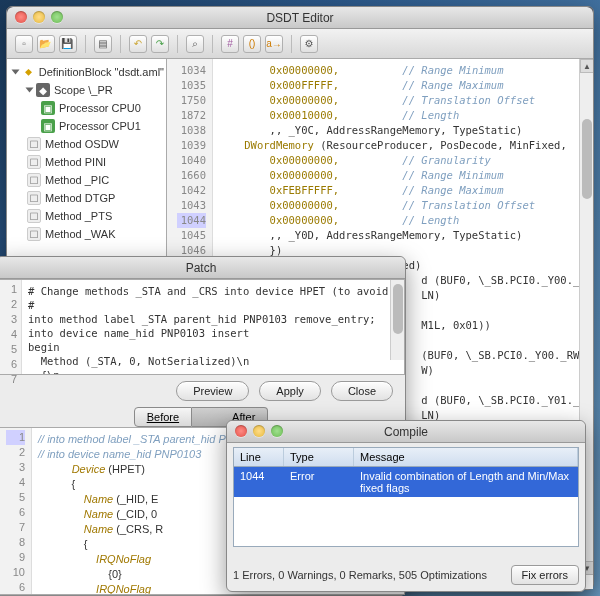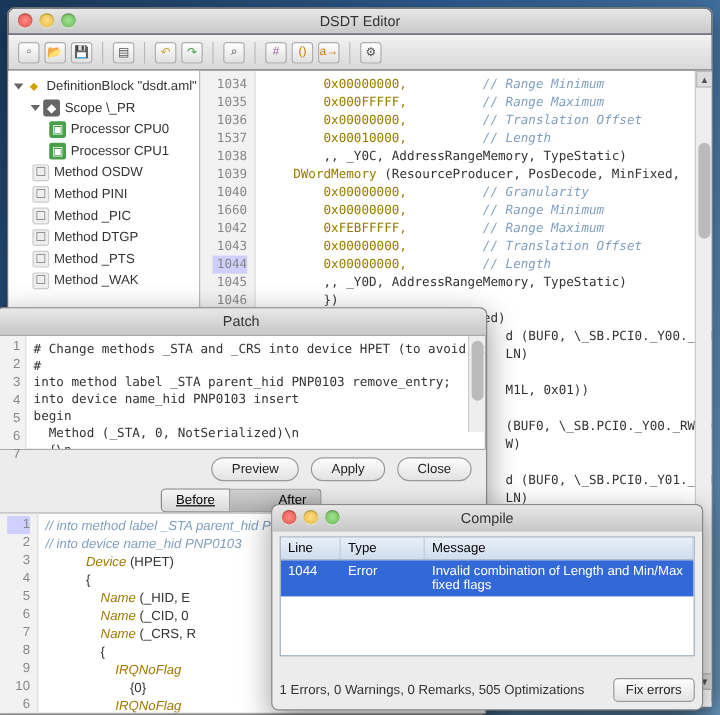--- a/index.html
+++ b/index.html
@@ -202,22 +202,22 @@
       <div class="tree-item lvl1">
           <span class="tree-icon method">☐</span>
           <span>Method _WAK</span>
         </div>
     </div>
     <div class="editor-panel">
       <div class="editor">
         <div class="gutter" id="main-gutter">
             <div>1034</div>
             <div>1035</div>
-            <div>1036</div>
-            <div>1537</div>
+            <div>1750</div>
+            <div>1872</div>
             <div>1038</div>
             <div>1039</div>
             <div>1040</div>
             <div>1660</div>
             <div>1042</div>
             <div>1043</div>
             <div class="sel">1044</div>
             <div>1045</div>
             <div>1046</div>
             <div>1047</div>

